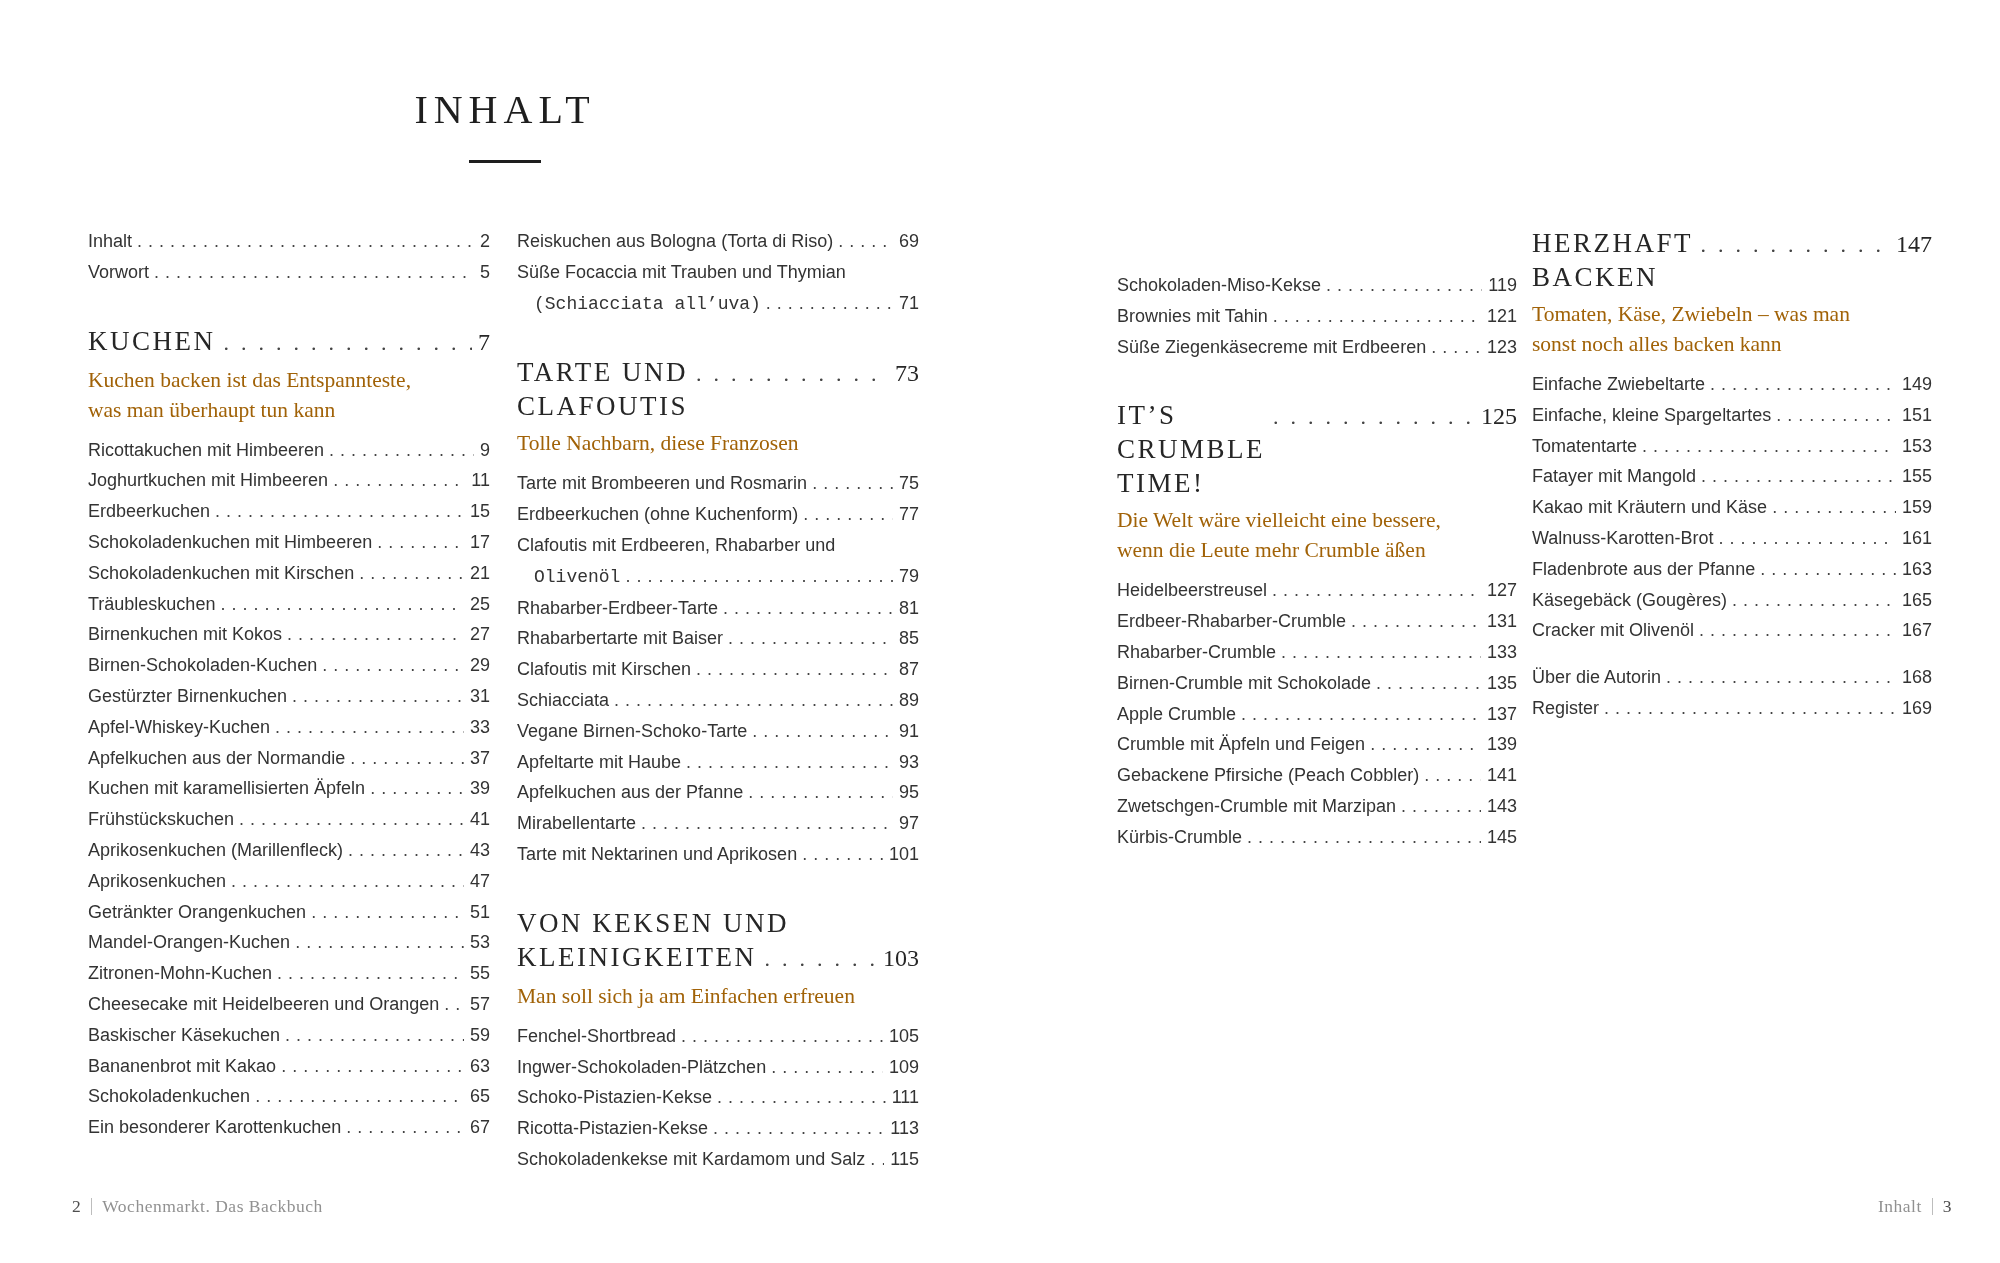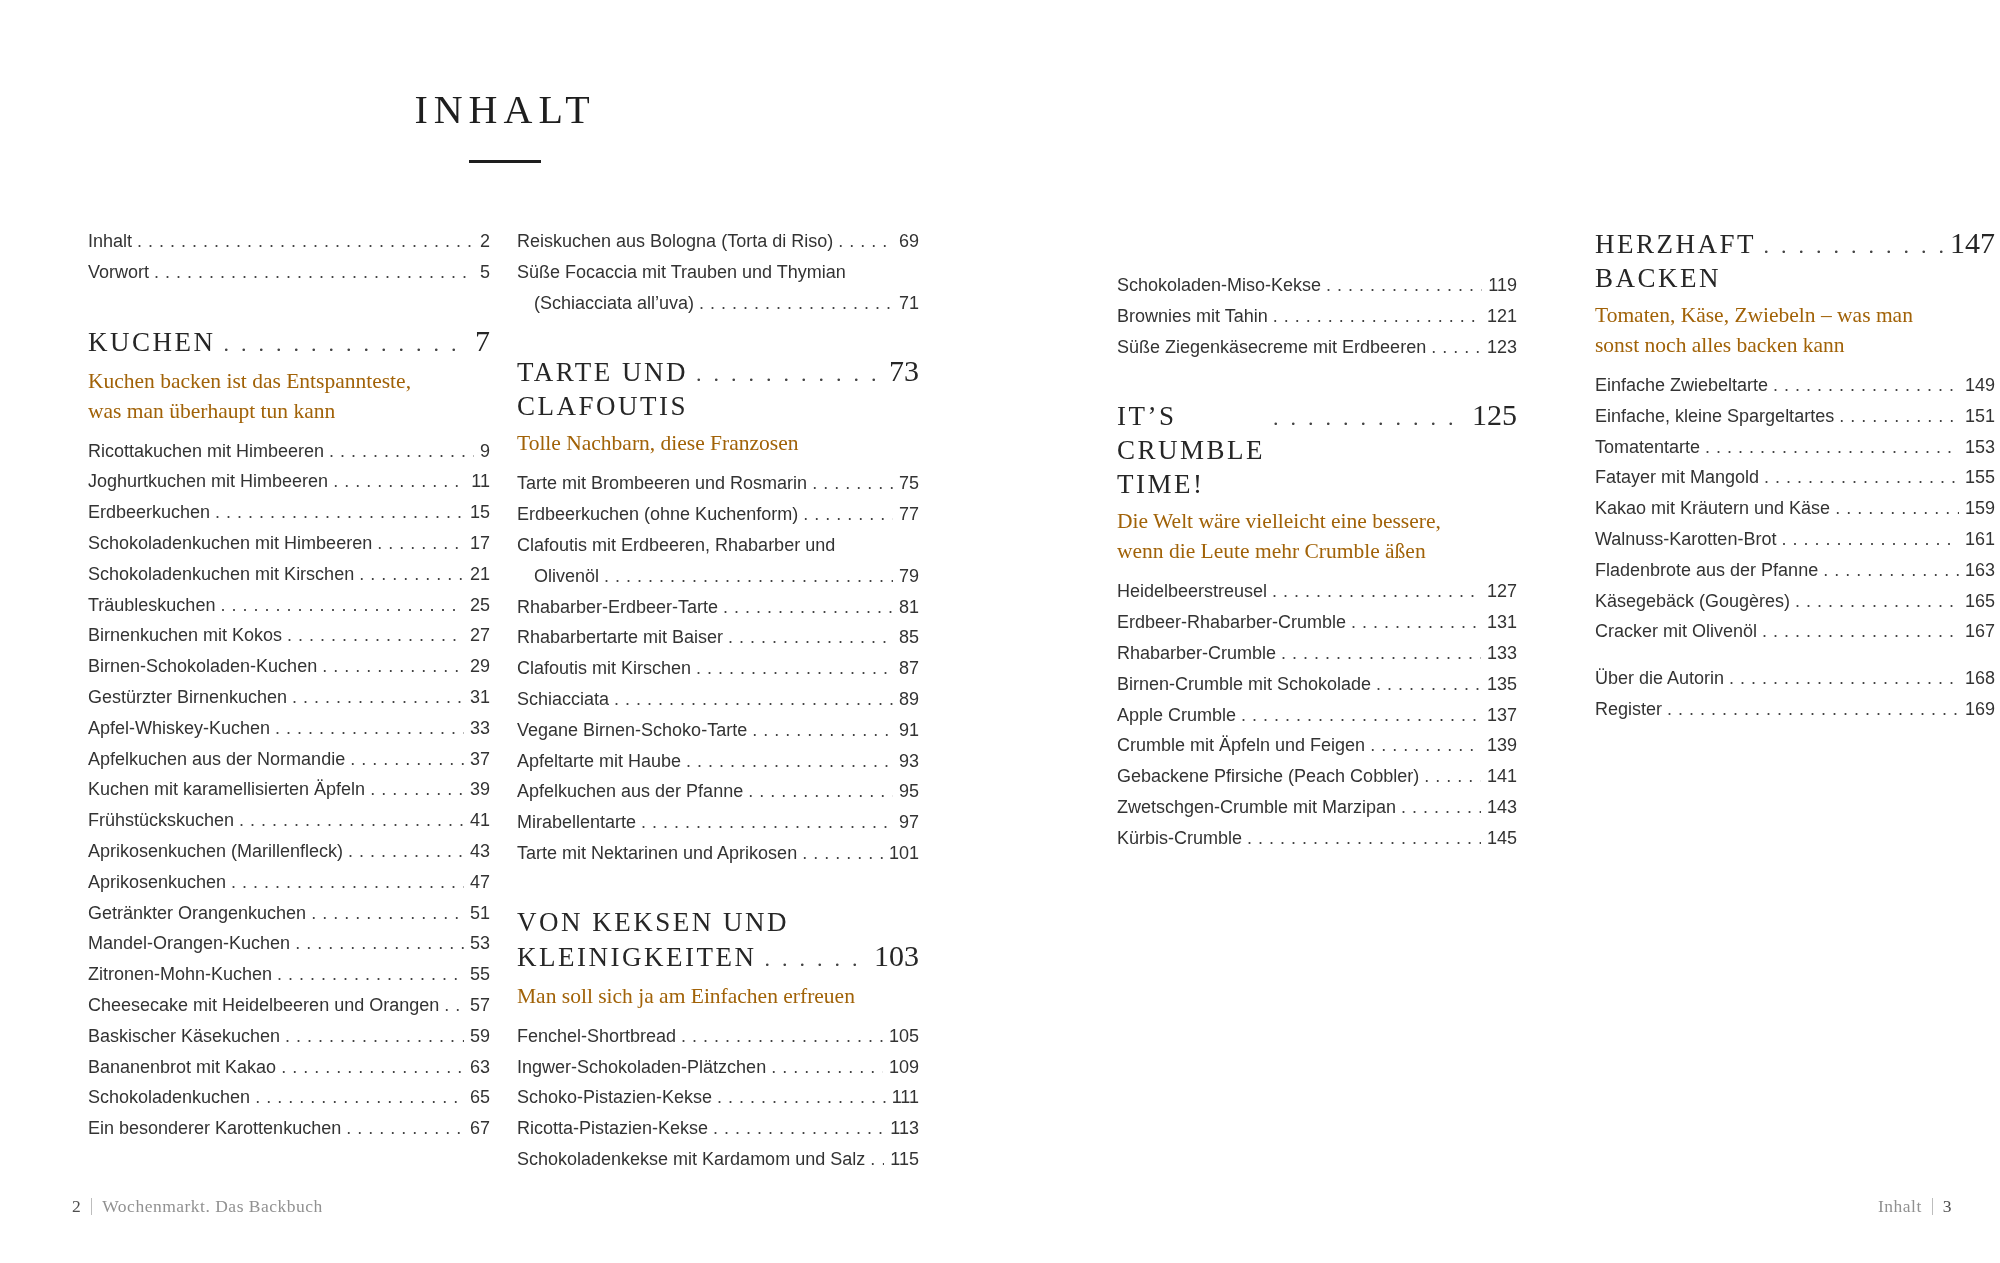--- a/index.html
+++ b/index.html
@@ -23,34 +23,34 @@
   }
   .title-rule {
     position:absolute; top:160px; left:469px;
     width:72px; height:3px; background:#1e1e1e;
   }
 
   .col { position:absolute; top:226px; }
   #col-0 { left:88px;   width:402px; }
   #col-1 { left:517px;  width:402px; }
   #col-2 { left:1117px; width:400px;margin-top:44px; }
-  #col-3 { left:1595px; width:400px; }
+  #col-3 { left:1532px; width:400px; }
 
   
   .entries { margin-top:10px; }
   .col > .entries:first-child { margin-top:0; }
   .entries.gap { margin-top:16px; }
 
   .e-row {
     display:flex; align-items:baseline;
     line-height:30.8px; font-size:18px; color:#333;
   }
   .e-label { white-space:nowrap; flex:0 1 auto; }
   .e-page  { flex:0 0 auto; padding-left:6px; }
-  .line2 .e-label { padding-left:17px; }
+  .line2 .e-label { padding-left:17px;font-family:Liberation Mono, monospace; }
 
   .leader {
     flex:1 1 auto; min-width:6px;
     overflow:hidden; white-space:nowrap;
   }
   .leader::before {
     content:"............................................................";
     letter-spacing:6px; padding-left:5px; color:#444;
   }
 
@@ -60,21 +60,21 @@
 
   .h-line {
     display:flex; align-items:baseline;
     font-family:"Liberation Serif", serif;
     font-size:27px; letter-spacing:2.5px;
     line-height:34px; color:#262626;
   }
   .h-line .leader::before {
     letter-spacing:12px; font-size:22px; padding-left:8px;
   }
-  .h-page { flex:0 0 auto; font-size:30px; letter-spacing:0; padding-left:6px; }
+  .h-page { flex:0 0 auto; font-size:24px; letter-spacing:0; padding-left:6px; }
 
   .subtitle {
     font-family:"Liberation Serif", serif;
     font-size:21.5px; line-height:30px; color:#a16207;
   }
   .h-line + .subtitle { margin-top:5px; }
 
   
   footer {
     position:absolute; top:1196px; left:72px; width:1880px;

